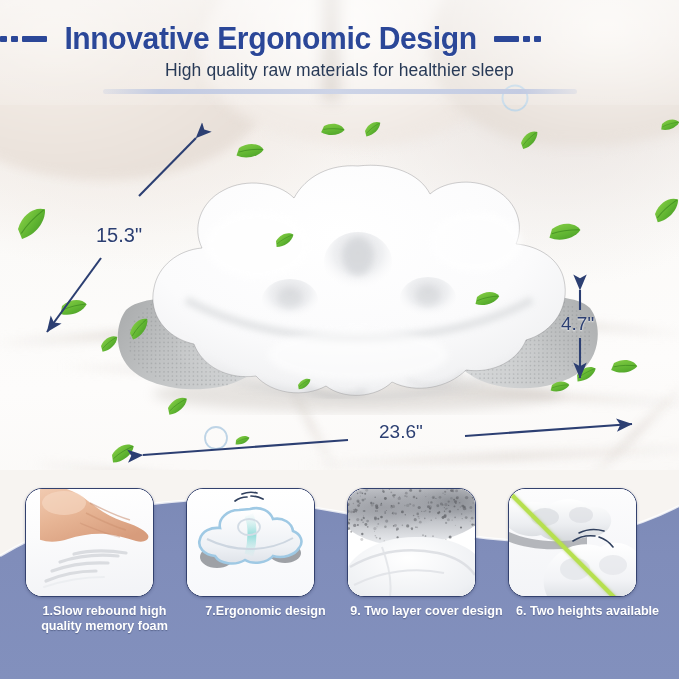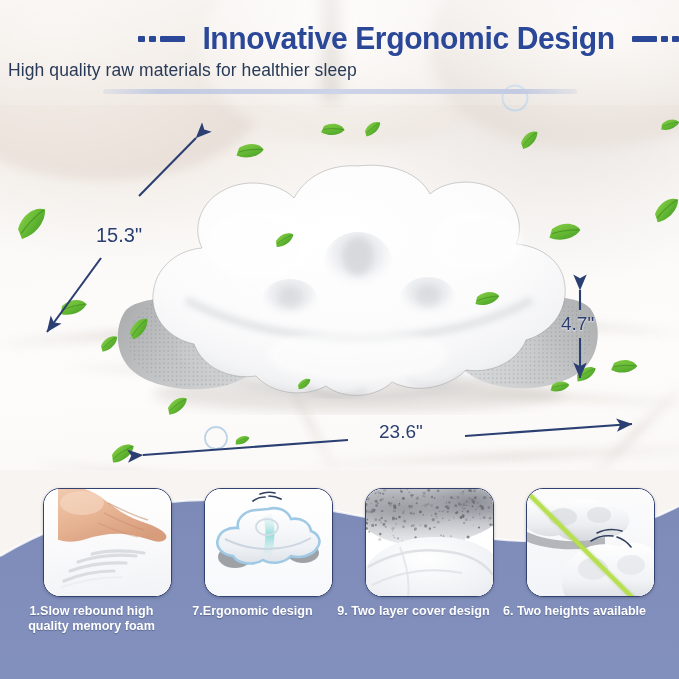--- a/index.html
+++ b/index.html
@@ -44,28 +44,28 @@
   .fold.f6{left:440px;top:320px;width:250px;height:8px;transform:rotate(5deg);}
   .fold.f7{left:500px;top:500px;width:200px;height:8px;transform:rotate(-20deg);}
   .fold.f8{left:30px;top:470px;width:200px;height:7px;transform:rotate(6deg);}
   .fold.f9{left:560px;top:430px;width:150px;height:8px;transform:rotate(-45deg);}
   .fold.f10{left:250px;top:420px;width:120px;height:7px;transform:rotate(62deg);}
 
   
   .header{position:absolute;left:0;top:0;width:679px;height:105px;z-index:40;}
   .hdr-wash{position:absolute;inset:0;background:linear-gradient(180deg,rgba(255,255,255,.55),rgba(255,255,255,.15));}
   .title-row{position:absolute;left:0;top:18px;width:679px;height:42px;
-    display:flex;align-items:center;justify-content:flex-end;gap:11px;}
+    display:flex;align-items:center;justify-content:flex-start;gap:11px;}
   .title-text{font-size:31px;font-weight:bold;color:#2b4798;letter-spacing:-.4px;
     white-space:nowrap;font-stretch:condensed;transform:scaleX(.97);
     text-shadow:0 1px 1px rgba(255,255,255,.85);}
   .dashgrp{display:flex;align-items:center;gap:4px;}
   .d-s{width:7px;height:6px;background:#2b4798;border-radius:1px;}
   .d-l{width:25px;height:6px;background:#2b4798;border-radius:1px;}
-  .subtitle-wrap{position:absolute;left:0;top:60px;width:679px;}
+  .subtitle-wrap{position:absolute;left:0;top:60px;width:679px;text-align:center;}
   .subtitle{display:inline-block;position:relative;font-size:17.5px;color:#283a57;
     letter-spacing:.1px;padding:0 8px 4px;white-space:nowrap;}
   .sub-underline{position:absolute;left:103px;top:89px;width:474px;height:5px;
     border-radius:3px;background:linear-gradient(90deg,rgba(186,197,224,.25),#c3cbe2 12%,#cdd4e7 50%,#c3cbe2 88%,rgba(186,197,224,.25));}
 
   
   #pillow{position:absolute;left:108px;top:150px;width:500px;height:265px;z-index:22;}
 
   
   .dim{position:absolute;z-index:34;color:#2c3f72;font-weight:500;
@@ -74,21 +74,21 @@
   #dim-47{left:561px;top:313px;font-size:19px;}
   #dim-236{left:379px;top:421px;font-size:19px;}
   .svg-layer{position:absolute;inset:0;width:679px;height:679px;z-index:33;pointer-events:none;}
 
   
   .bottom{position:absolute;left:0;top:470px;width:679px;height:209px;z-index:50;overflow:hidden;}
   .bot-blue{position:absolute;inset:0;background:linear-gradient(180deg,#7a88b5 0%,#808dba 40%,#8290bd 100%);}
   .bot-white-curve{position:absolute;left:0;top:0;width:679px;height:130px;}
   .cards{position:absolute;left:0;top:0;width:679px;height:209px;z-index:5;
     display:flex;justify-content:center;gap:14px;padding-top:18px;box-sizing:border-box;}
-  .card{width:147px;display:flex;flex-direction:column;align-items:flex-end;}
+  .card{width:147px;display:flex;flex-direction:column;align-items:flex-start;}
   .thumb{width:127px;height:107px;border-radius:17px;overflow:hidden;position:relative;
     border:1.6px solid #33416e;background:#fff;box-shadow:0 1px 3px rgba(40,50,85,.3);}
   .cap{margin-top:7px;text-align:center;font-size:12.6px;line-height:15.4px;color:#fff;font-weight:bold;
      text-shadow:0 1px 1px rgba(45,55,90,.45);width:160px;}
 
   
   .t1-foam{position:absolute;inset:0;background:linear-gradient(175deg,#ffffff 0%,#fbfbfc 40%,#f2f3f6 100%);}
   .t1-hand{position:absolute;left:14px;top:-4px;width:112px;height:70px;}
   .t1-imp{position:absolute;left:8px;top:52px;width:112px;height:52px;}
   

